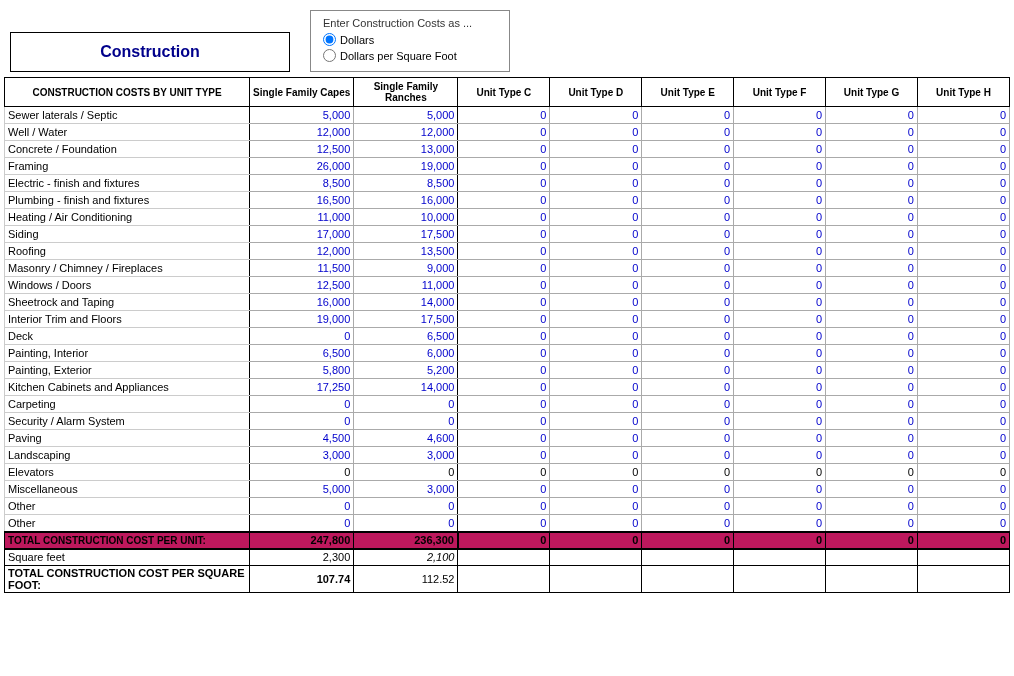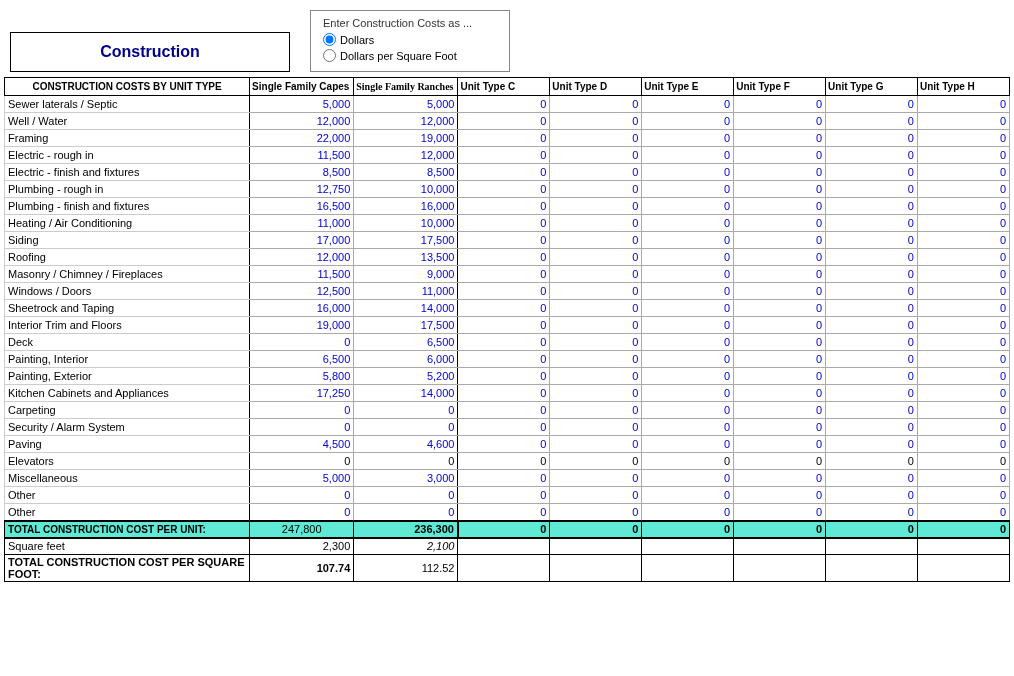--- a/index.html
+++ b/index.html
@@ -51,21 +51,21 @@
 
     table {
       width: 100%;
       border-collapse: collapse;
       font-size: 11px;
     }
 
     th {
       background: #fff;
       border: 1px solid #000;
-      text-align: left;
+      text-align: center;
       padding: 3px 2px;
       font-size: 10px;
       font-weight: bold;
       vertical-align: middle;
     }
 
     td {
       border: 1px solid #ccc;
       padding: 1px 3px;
       height: 17px;
@@ -91,21 +91,21 @@
     }
 
     .header-row th:first-child {
       text-align: center;
       font-size: 9px;
       font-weight: bold;
     }
 
     .total-row td {
       font-weight: bold;
-      background: #5eead4;
+      background: #be185d;
       border-color: #000;
     }
 
     .total-row .col-label {
       font-size: 10px;
     }
 
     .sqft-row td {
       border-color: #000;
     }
@@ -144,21 +144,21 @@
     </div>
   </div>
 </div>
 
 <div class="table-container">
   <table>
     <thead>
       <tr class="header-row">
         <th style="width:200px; font-size:10px;">CONSTRUCTION COSTS BY UNIT TYPE</th>
         <th style="width:85px;">Single Family Capes</th>
-        <th style="width:85px;font-family:Liberation Serif, serif;">Single Family Ranches</th>
+        <th style="width:85px;">Single Family Ranches</th>
         <th style="width:75px;">Unit Type C</th>
         <th style="width:75px;">Unit Type D</th>
         <th style="width:75px;">Unit Type E</th>
         <th style="width:75px;">Unit Type F</th>
         <th style="width:75px;">Unit Type G</th>
         <th style="width:75px;">Unit Type H</th>
       </tr>
     </thead>
     <tbody id="table-body">
         <tr>
@@ -177,64 +177,53 @@
           <td class="col-value-blue">12,000</td>
           <td class="col-value-blue" style="border-right: 1px solid rgb(0, 0, 0);">12,000</td>
           <td class="col-value-blue">0</td>
           <td class="col-value-blue">0</td>
           <td class="col-value-blue">0</td>
           <td class="col-value-blue">0</td>
           <td class="col-value-blue">0</td>
           <td class="col-value-blue">0</td>
         </tr>
         <tr>
+          <td class="col-label">Concrete / Foundation</td>
+          <td class="col-value-blue">12,500</td>
+          <td class="col-value-blue" style="border-right: 1px solid rgb(0, 0, 0);">13,000</td>
+          <td class="col-value-blue">0</td>
+          <td class="col-value-blue">0</td>
+          <td class="col-value-blue">0</td>
+          <td class="col-value-blue">0</td>
+          <td class="col-value-blue">0</td>
+          <td class="col-value-blue">0</td>
+        </tr>
+        <tr>
           <td class="col-label">Framing</td>
-          <td class="col-value-blue">22,000</td>
+          <td class="col-value-blue">26,000</td>
           <td class="col-value-blue" style="border-right: 1px solid rgb(0, 0, 0);">19,000</td>
-          <td class="col-value-blue">0</td>
-          <td class="col-value-blue">0</td>
-          <td class="col-value-blue">0</td>
-          <td class="col-value-blue">0</td>
-          <td class="col-value-blue">0</td>
-          <td class="col-value-blue">0</td>
-        </tr>
-        <tr>
-          <td class="col-label">Electric - rough in</td>
-          <td class="col-value-blue">11,500</td>
-          <td class="col-value-blue" style="border-right: 1px solid rgb(0, 0, 0);">12,000</td>
           <td class="col-value-blue">0</td>
           <td class="col-value-blue">0</td>
           <td class="col-value-blue">0</td>
           <td class="col-value-blue">0</td>
           <td class="col-value-blue">0</td>
           <td class="col-value-blue">0</td>
         </tr>
         <tr>
           <td class="col-label">Electric - finish and fixtures</td>
           <td class="col-value-blue">8,500</td>
           <td class="col-value-blue" style="border-right: 1px solid rgb(0, 0, 0);">8,500</td>
           <td class="col-value-blue">0</td>
           <td class="col-value-blue">0</td>
           <td class="col-value-blue">0</td>
           <td class="col-value-blue">0</td>
           <td class="col-value-blue">0</td>
           <td class="col-value-blue">0</td>
         </tr>
         <tr>
-          <td class="col-label">Plumbing - rough in</td>
-          <td class="col-value-blue">12,750</td>
-          <td class="col-value-blue" style="border-right: 1px solid rgb(0, 0, 0);">10,000</td>
-          <td class="col-value-blue">0</td>
-          <td class="col-value-blue">0</td>
-          <td class="col-value-blue">0</td>
-          <td class="col-value-blue">0</td>
-          <td class="col-value-blue">0</td>
-          <td class="col-value-blue">0</td>
-        </tr>
-        <tr>
           <td class="col-label">Plumbing - finish and fixtures</td>
           <td class="col-value-blue">16,500</td>
           <td class="col-value-blue" style="border-right: 1px solid rgb(0, 0, 0);">16,000</td>
           <td class="col-value-blue">0</td>
           <td class="col-value-blue">0</td>
           <td class="col-value-blue">0</td>
           <td class="col-value-blue">0</td>
           <td class="col-value-blue">0</td>
           <td class="col-value-blue">0</td>
         </tr>
@@ -386,20 +375,31 @@
           <td class="col-value-blue">4,500</td>
           <td class="col-value-blue" style="border-right: 1px solid rgb(0, 0, 0);">4,600</td>
           <td class="col-value-blue">0</td>
           <td class="col-value-blue">0</td>
           <td class="col-value-blue">0</td>
           <td class="col-value-blue">0</td>
           <td class="col-value-blue">0</td>
           <td class="col-value-blue">0</td>
         </tr>
         <tr>
+          <td class="col-label">Landscaping</td>
+          <td class="col-value-blue">3,000</td>
+          <td class="col-value-blue" style="border-right: 1px solid rgb(0, 0, 0);">3,000</td>
+          <td class="col-value-blue">0</td>
+          <td class="col-value-blue">0</td>
+          <td class="col-value-blue">0</td>
+          <td class="col-value-blue">0</td>
+          <td class="col-value-blue">0</td>
+          <td class="col-value-blue">0</td>
+        </tr>
+        <tr>
           <td class="col-label">Elevators</td>
           <td class="col-value-black">0</td>
           <td class="col-value-black" style="border-right: 1px solid rgb(0, 0, 0);">0</td>
           <td class="col-value-black">0</td>
           <td class="col-value-black">0</td>
           <td class="col-value-black">0</td>
           <td class="col-value-black">0</td>
           <td class="col-value-black">0</td>
           <td class="col-value-black">0</td>
         </tr>
@@ -431,21 +431,21 @@
           <td class="col-value-blue" style="border-right: 1px solid rgb(0, 0, 0);">0</td>
           <td class="col-value-blue">0</td>
           <td class="col-value-blue">0</td>
           <td class="col-value-blue">0</td>
           <td class="col-value-blue">0</td>
           <td class="col-value-blue">0</td>
           <td class="col-value-blue">0</td>
         </tr>
         <tr class="total-row">
           <td class="col-label" style="border-top: 2px solid rgb(0, 0, 0); border-bottom: 2px solid rgb(0, 0, 0);">TOTAL CONSTRUCTION COST PER UNIT:</td>
-          <td class="col-value-black" style="font-weight: normal; border-top: 2px solid rgb(0, 0, 0); border-bottom: 2px solid rgb(0, 0, 0); text-align: center;">247,800</td>
+          <td class="col-value-black" style="font-weight: bold; border-top: 2px solid rgb(0, 0, 0); border-bottom: 2px solid rgb(0, 0, 0);">247,800</td>
           <td class="col-value-black" style="font-weight: bold; border-top: 2px solid rgb(0, 0, 0); border-bottom: 2px solid rgb(0, 0, 0); border-right: 2px solid rgb(0, 0, 0);">236,300</td>
           <td class="col-value-black" style="font-weight: bold; border-top: 2px solid rgb(0, 0, 0); border-bottom: 2px solid rgb(0, 0, 0);">0</td>
           <td class="col-value-black" style="font-weight: bold; border-top: 2px solid rgb(0, 0, 0); border-bottom: 2px solid rgb(0, 0, 0);">0</td>
           <td class="col-value-black" style="font-weight: bold; border-top: 2px solid rgb(0, 0, 0); border-bottom: 2px solid rgb(0, 0, 0);">0</td>
           <td class="col-value-black" style="font-weight: bold; border-top: 2px solid rgb(0, 0, 0); border-bottom: 2px solid rgb(0, 0, 0);">0</td>
           <td class="col-value-black" style="font-weight: bold; border-top: 2px solid rgb(0, 0, 0); border-bottom: 2px solid rgb(0, 0, 0);">0</td>
           <td class="col-value-black" style="font-weight: bold; border-top: 2px solid rgb(0, 0, 0); border-bottom: 2px solid rgb(0, 0, 0);">0</td>
         </tr>
         <tr class="sqft-row">
           <td class="col-label">Square feet</td>

